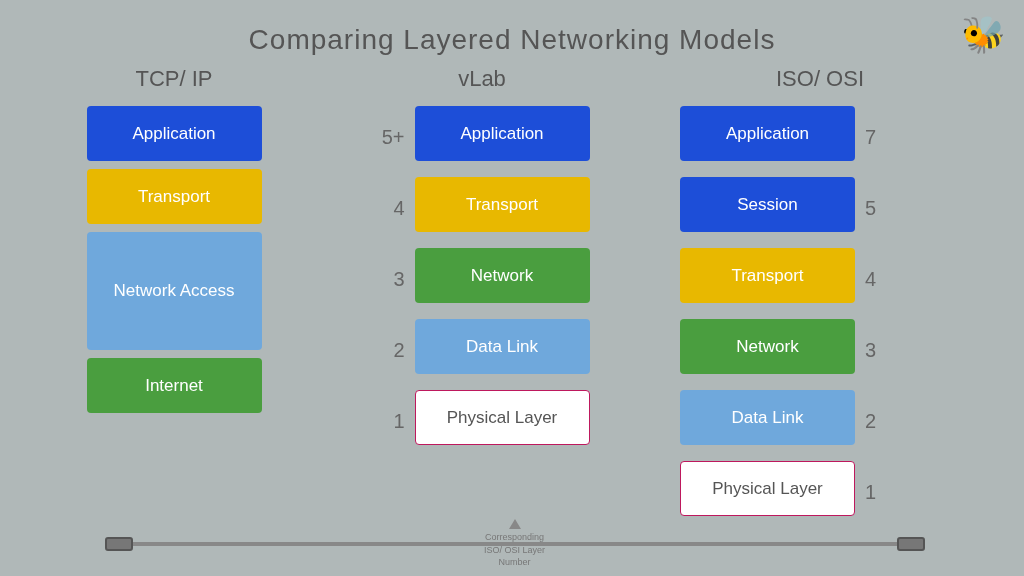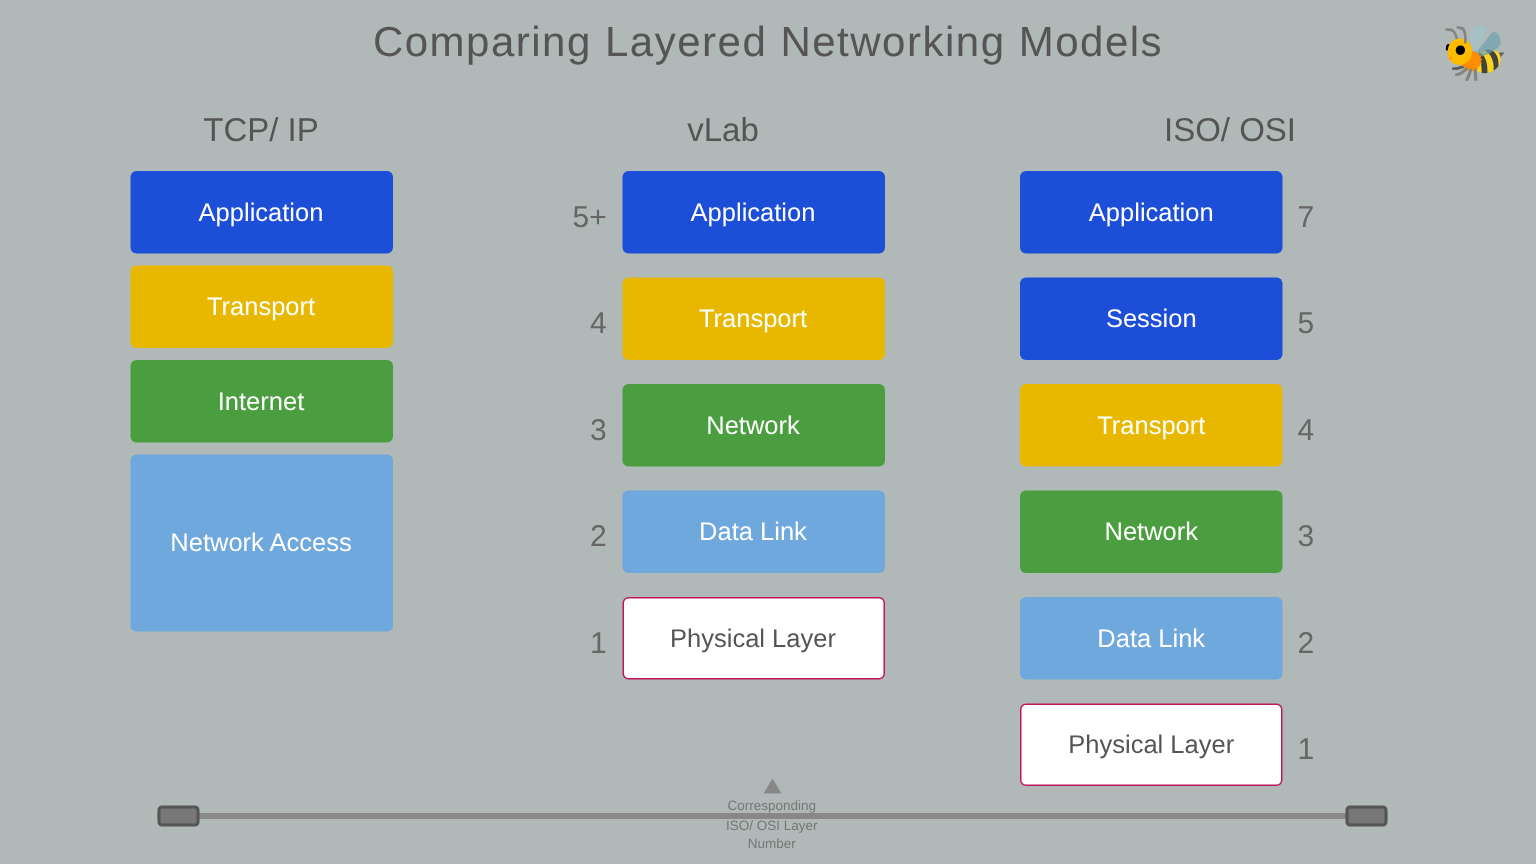--- a/index.html
+++ b/index.html
@@ -9,21 +9,21 @@
       background: #b0b8b8;
       font-family: 'Helvetica Neue', Arial, sans-serif;
       overflow: hidden;
       position: relative;
     }
     .main-title {
       text-align: center;
       font-size: 28px;
       font-weight: 300;
       color: #555;
-      padding-top: 12px;
+      padding-top: 24px;
       letter-spacing: 1px;
     }
     .bee {
       position: absolute;
       top: 14px;
       right: 18px;
       font-size: 36px;
     }
     .columns-area {
       display: flex;
@@ -31,21 +31,20 @@
       align-items: flex-start;
       margin-top: 10px;
       padding: 0 30px;
     }
     .column-title {
       font-size: 22px;
       font-weight: 300;
       color: #555;
       margin-bottom: 14px;
       text-align: left;
-      margin-top: 20px;
     }
     .layer-block {
       width: 175px;
       height: 55px;
       display: flex;
       align-items: center;
       justify-content: center;
       border-radius: 4px;
       margin-bottom: 8px;
       font-size: 17px;
@@ -164,22 +163,22 @@
 
 <h1 class="main-title">Comparing Layered Networking Models</h1>
 <div class="bee">🐝</div>
 
 <div class="columns-area">
 
   <div class="tcpip-area">
     <div class="column-title">TCP/ IP</div>
     <div class="layer-block red">Application</div>
     <div class="layer-block yellow">Transport</div>
+    <div class="layer-block blue tall">Network Access</div>
     <div class="layer-block green">Internet</div>
-    <div class="layer-block blue tall">Network Access</div>
   </div>
 
   <div class="vlab-area">
     <div class="column-title">vLab</div>
     <div class="vlab-row">
       <div class="layer-num">5+</div>
       <div class="layer-block red">Application</div>
     </div>
     <div class="vlab-row">
       <div class="layer-num">4</div>

